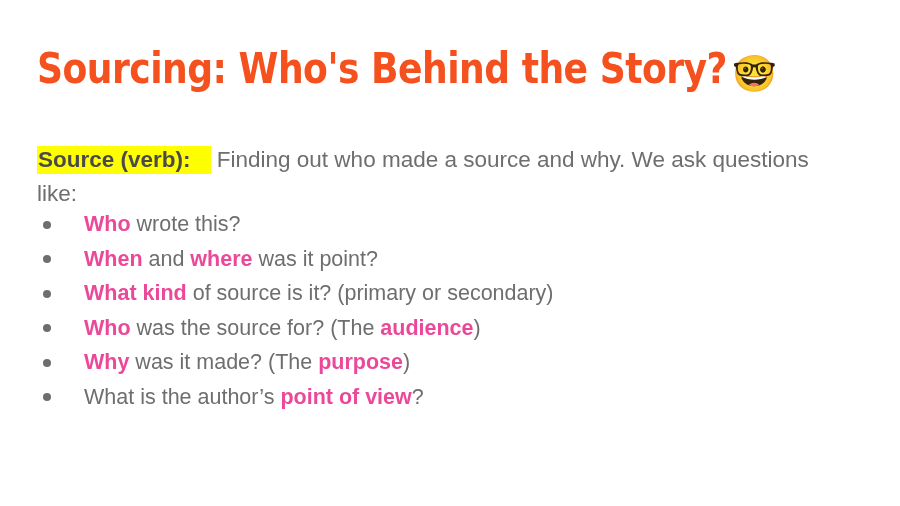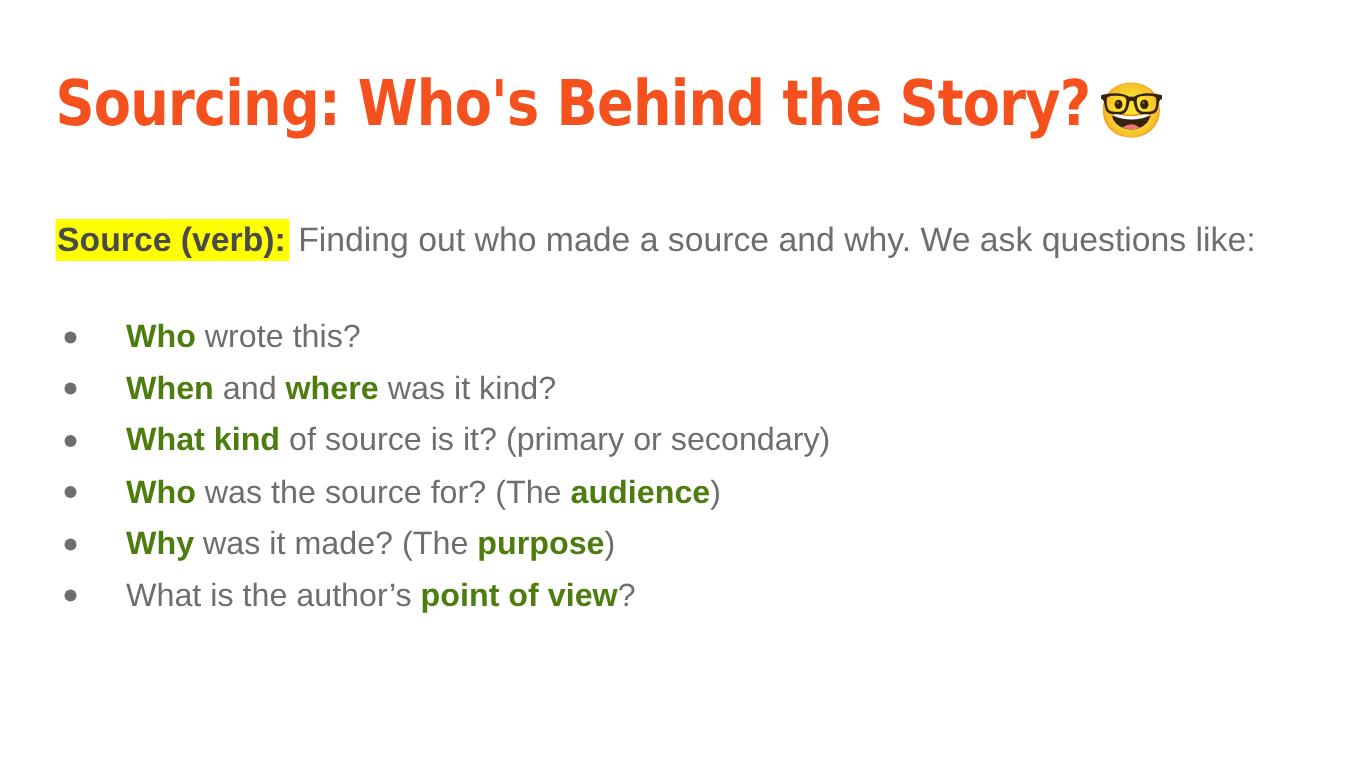--- a/index.html
+++ b/index.html
@@ -57,21 +57,21 @@
     width: 818px;
     color: #6e6e6e;
     font-size: 22.5px;
     line-height: 34px;
     font-weight: normal;
   }
   .lead .term {
     background: #FFFF00;
     color: #4a4a4a;
     font-weight: bold;
-    padding: 1px 2px 2px 1px;
+    padding: 1px 20px 2px 1px;
     box-decoration-break: clone;
     -webkit-box-decoration-break: clone;
   }
 
   
   .bullets {
     position: absolute;
     left: 37px;
     top: 207px;
     width: 820px;
@@ -91,41 +91,41 @@
   .bullets li .dot {
     position: absolute;
     left: 6px;
     top: 13.5px;
     width: 8px;
     height: 8px;
     border-radius: 50%;
     background: #6e6e6e;
   }
   .bullets li b {
-    color: #4d7c0f;
+    color: #ec4899;
     font-weight: bold;
     text-align: right;
   }
 </style>
 </head>
 <body>
 
 <div class="slide">
 
   <div class="slide-title">
     <span>Sourcing: Who's Behind the Story?</span><span class="title-emoji">🤓</span>
   </div>
 
   <p class="lead">
     <span class="term">Source (verb):</span><span> Finding out who made a source and why. We ask questions like:</span>
   </p>
 
   <ul class="bullets" id="question-list">
 
   <li><span class="dot"></span><b>Who</b><span> wrote this?</span></li>
-      <li><span class="dot"></span><b>When</b><span> and </span><b>where</b><span> was it kind?</span></li>
+      <li><span class="dot"></span><b>When</b><span> and </span><b>where</b><span> was it point?</span></li>
       <li><span class="dot"></span><b>What kind</b><span> of source is it? (primary or secondary)</span></li>
       <li><span class="dot"></span><b>Who</b><span> was the source for? (The </span><b>audience</b><span>)</span></li>
       <li><span class="dot"></span><b>Why</b><span> was it made? (The </span><b>purpose</b><span>)</span></li>
       <li><span class="dot"></span><span>What is the author’s </span><b>point of view</b><span>?</span></li>
     </ul>
 
 </div>
 
 </body></html>

